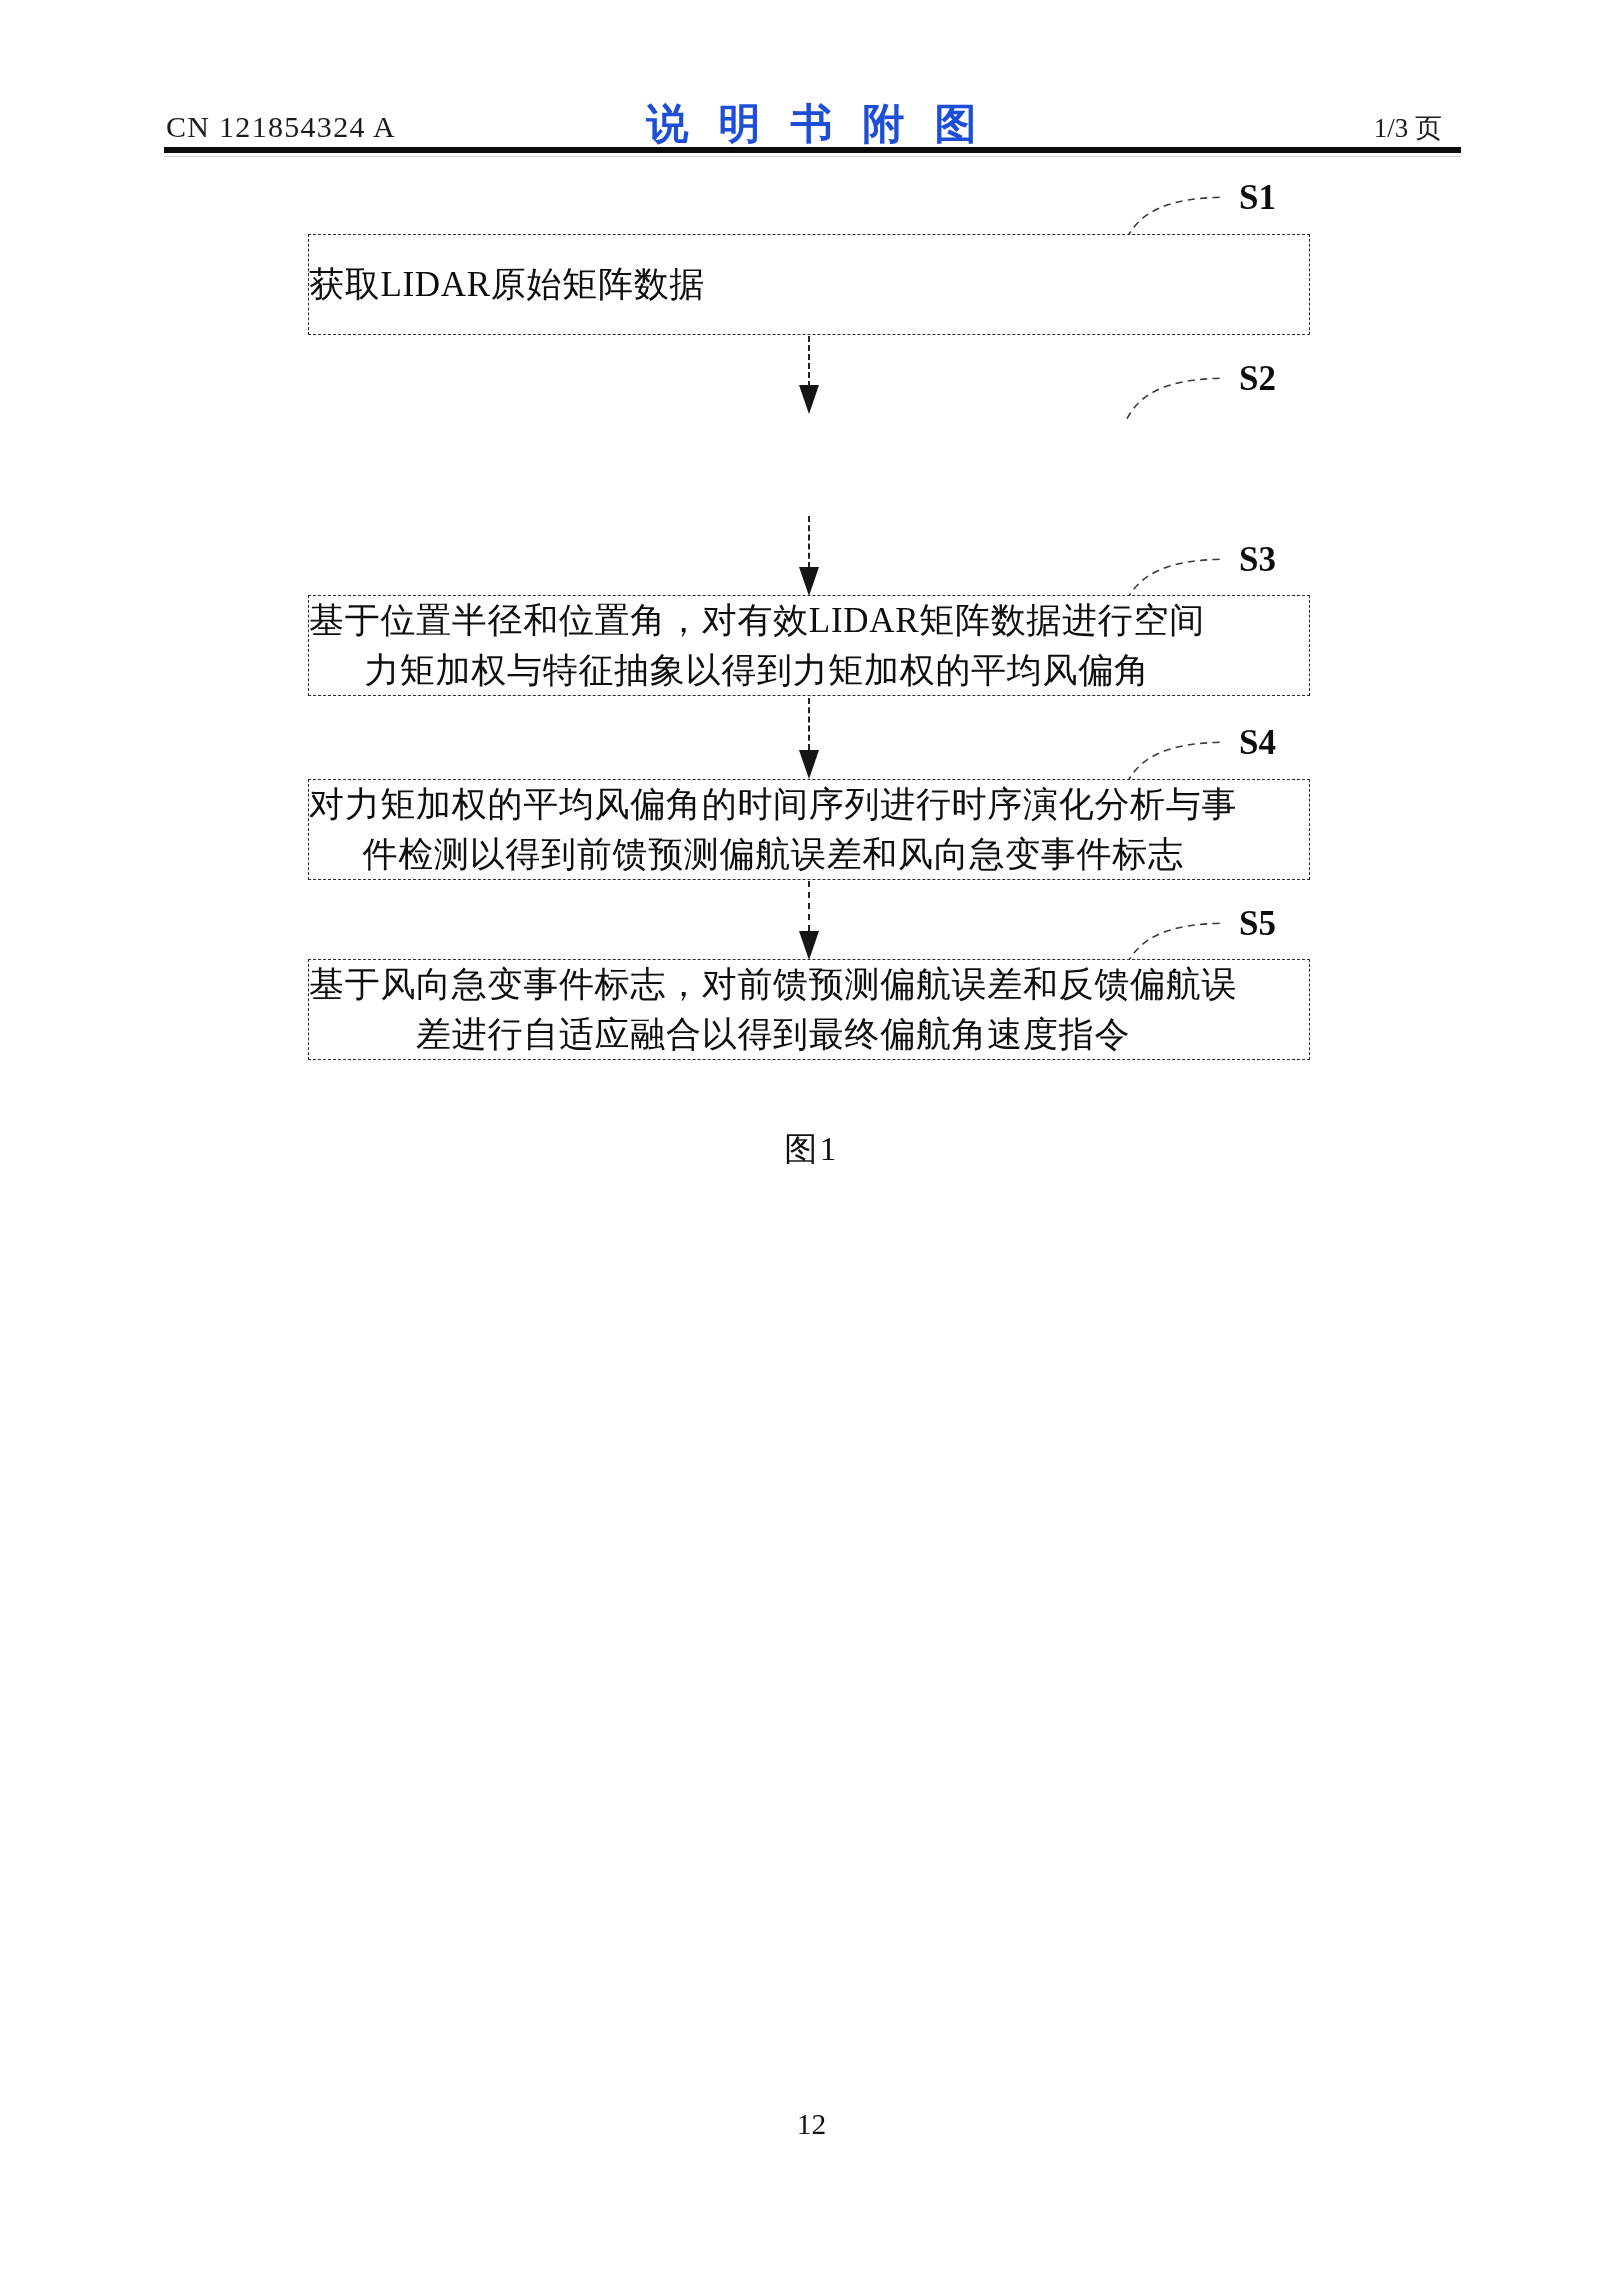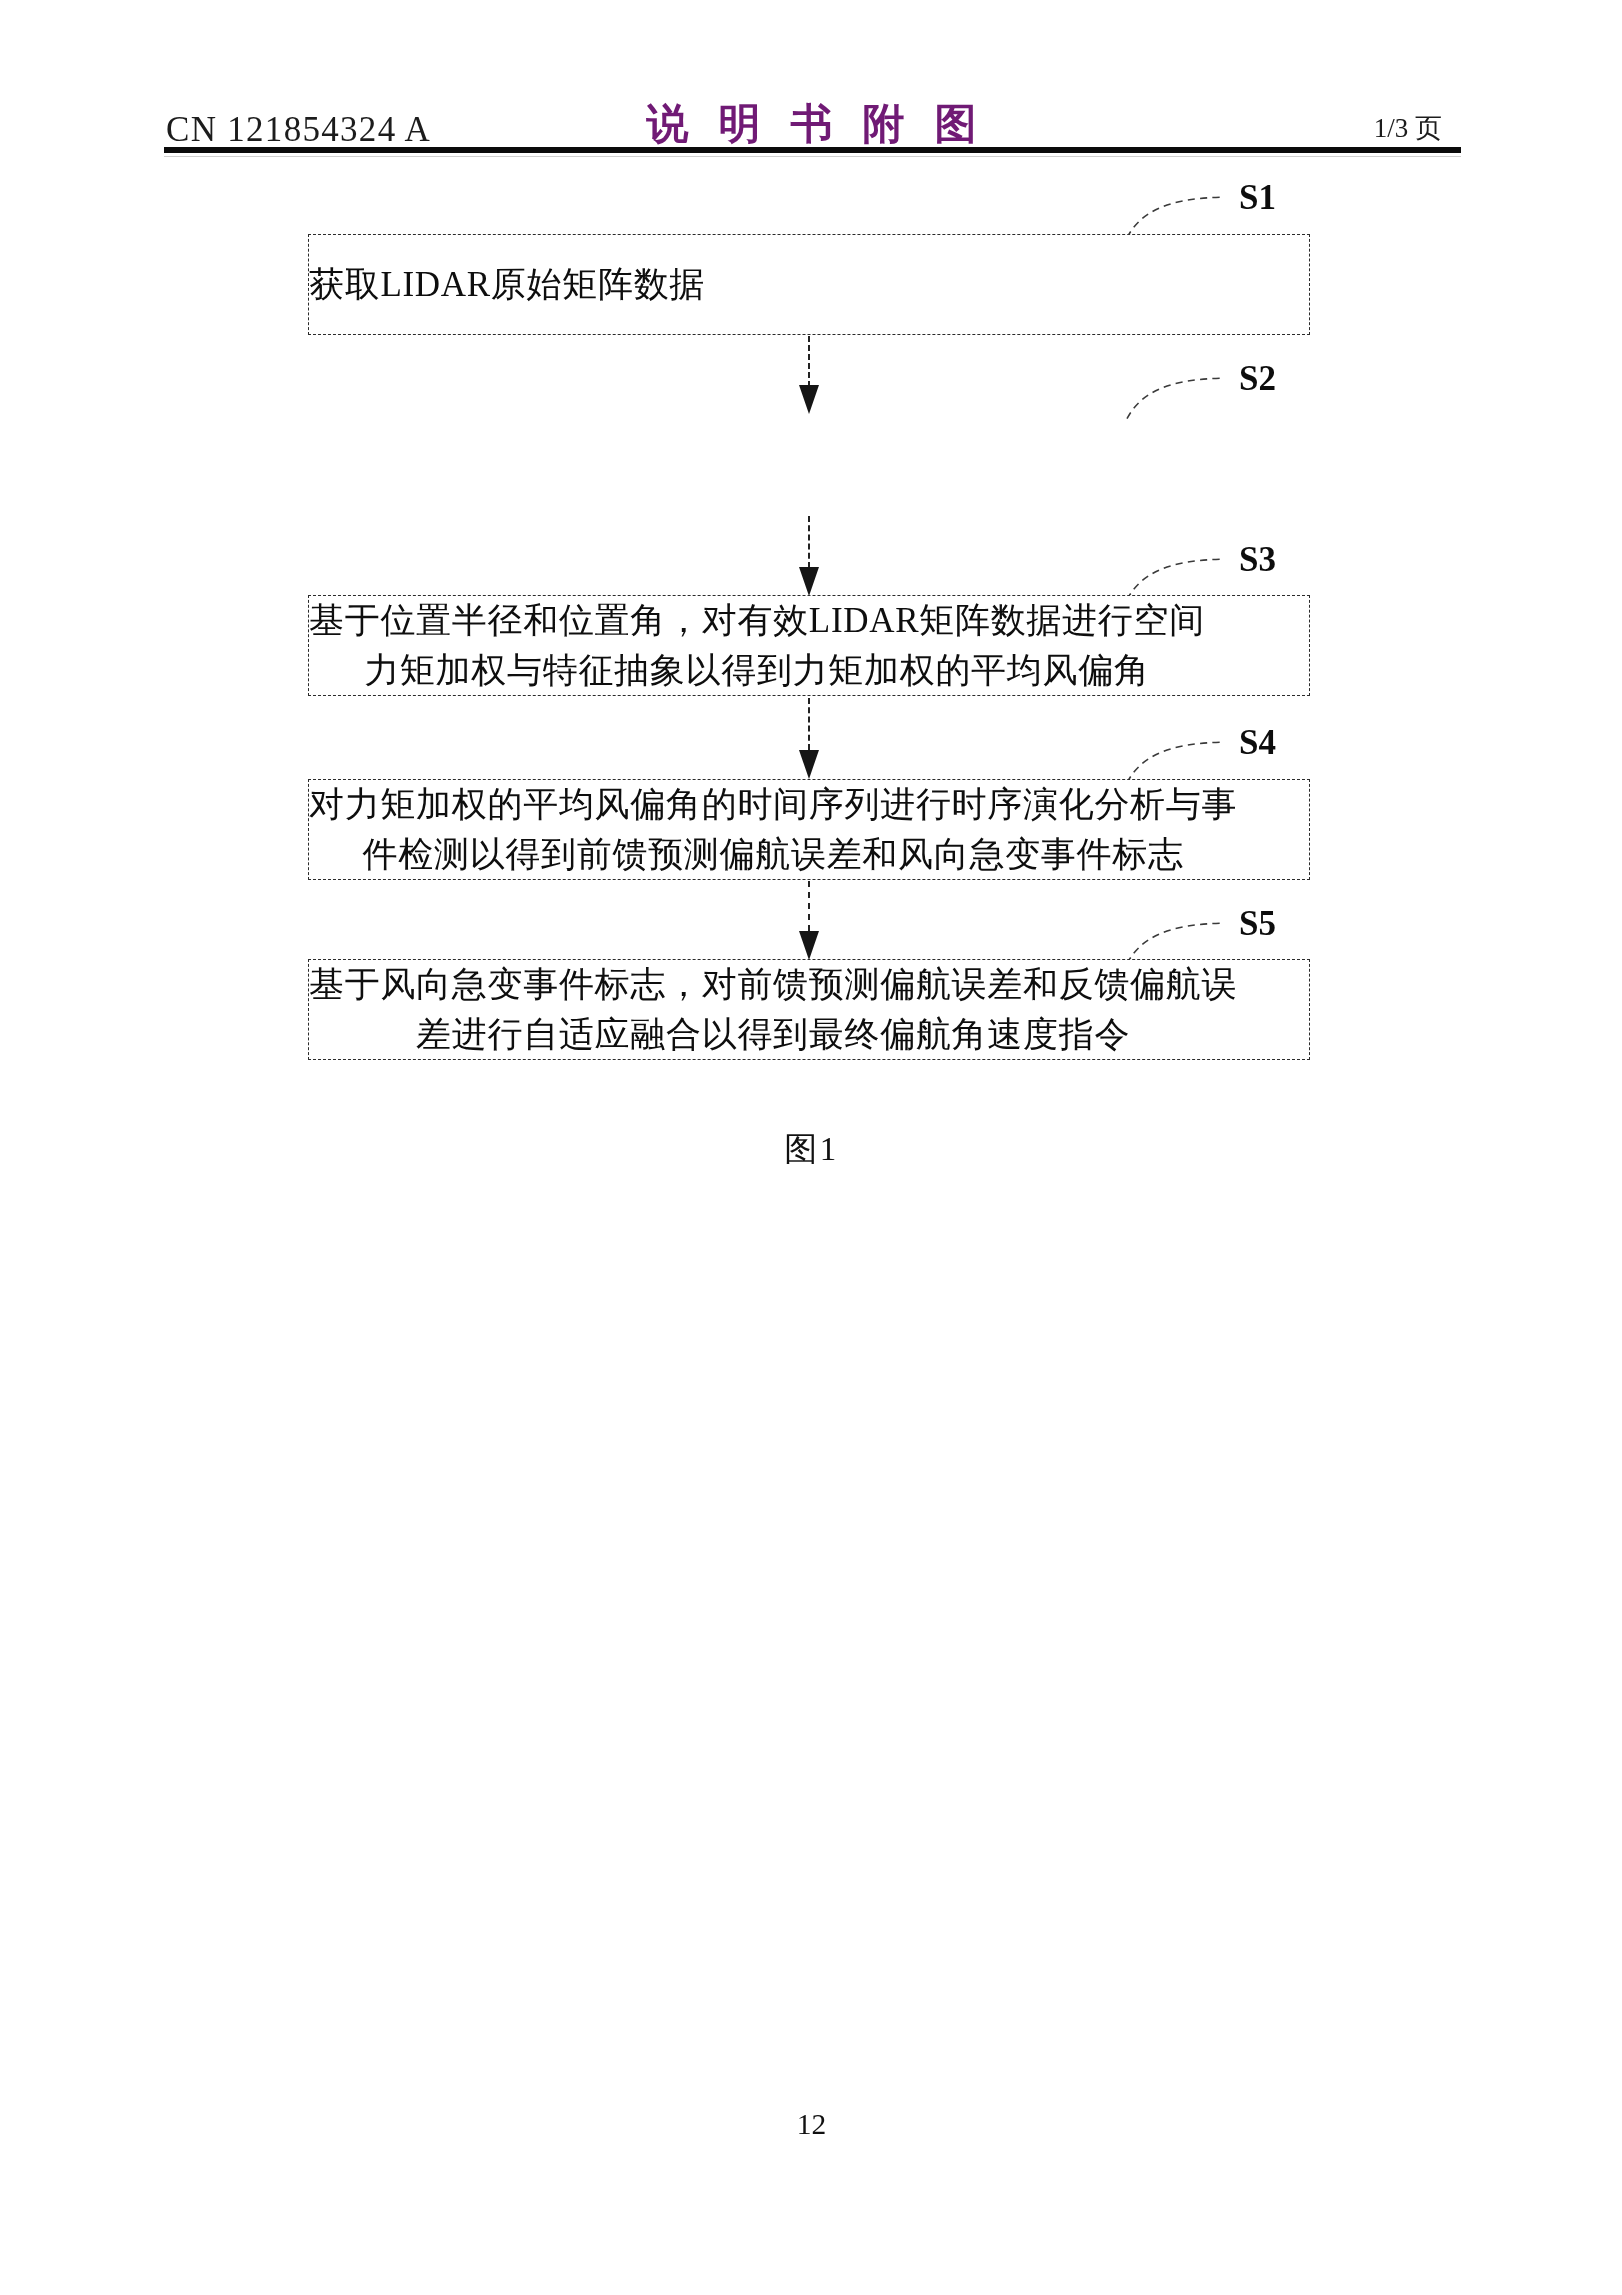--- a/index.html
+++ b/index.html
@@ -11,27 +11,27 @@
   .page{
     position:relative;
     width:1623px; height:2295px;
     background:#ffffff;
     overflow:hidden;
   }
 
   
   .doc-number{
     position:absolute; left:166px; top:110px;
-    font-size:35px; letter-spacing:1.3px; color:#1c1c1c;
+    font-size:30px; letter-spacing:1.3px; color:#1c1c1c;
     white-space:nowrap;
   }
   .doc-title{
     position:absolute; left:50%; top:96px;
     transform:translateX(-50%);
-    font-size:42px; font-weight:600; color:#701a75;
+    font-size:42px; font-weight:600; color:#1d4ed8;
     letter-spacing:30px; padding-left:30px;
     white-space:nowrap;
   }
   .page-indicator{
     position:absolute; right:181px; top:110px;
     font-size:27px; color:#1c1c1c; white-space:nowrap;
   }
   .header-rule{
     position:absolute; left:164px; top:147px;
     width:1297px; height:5.9px; background:#0b0b0b;

